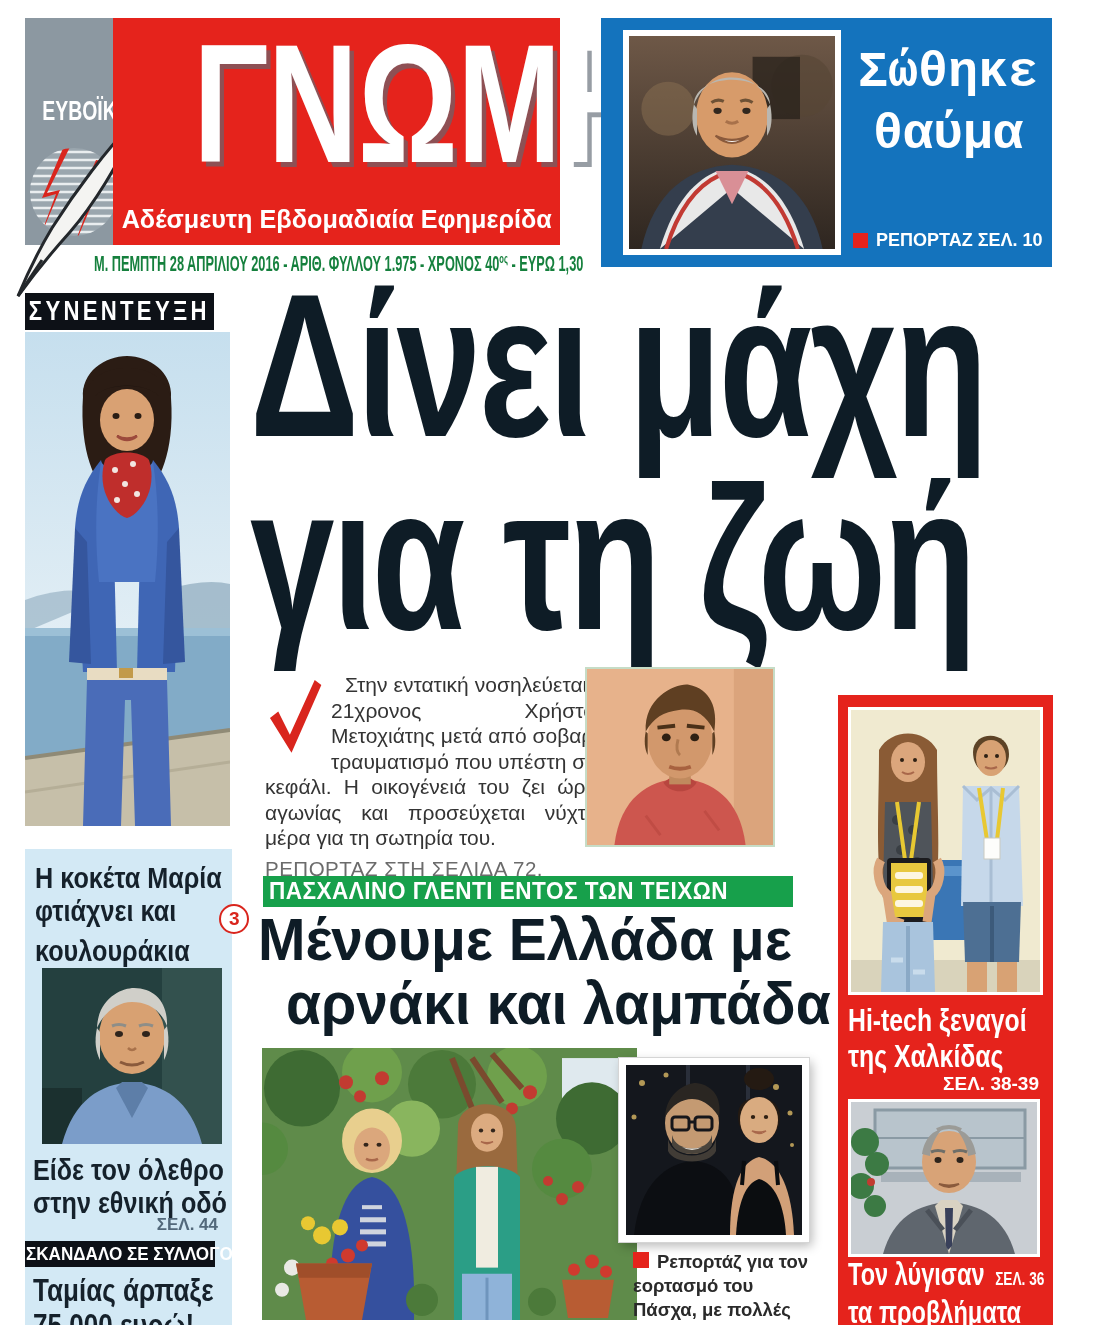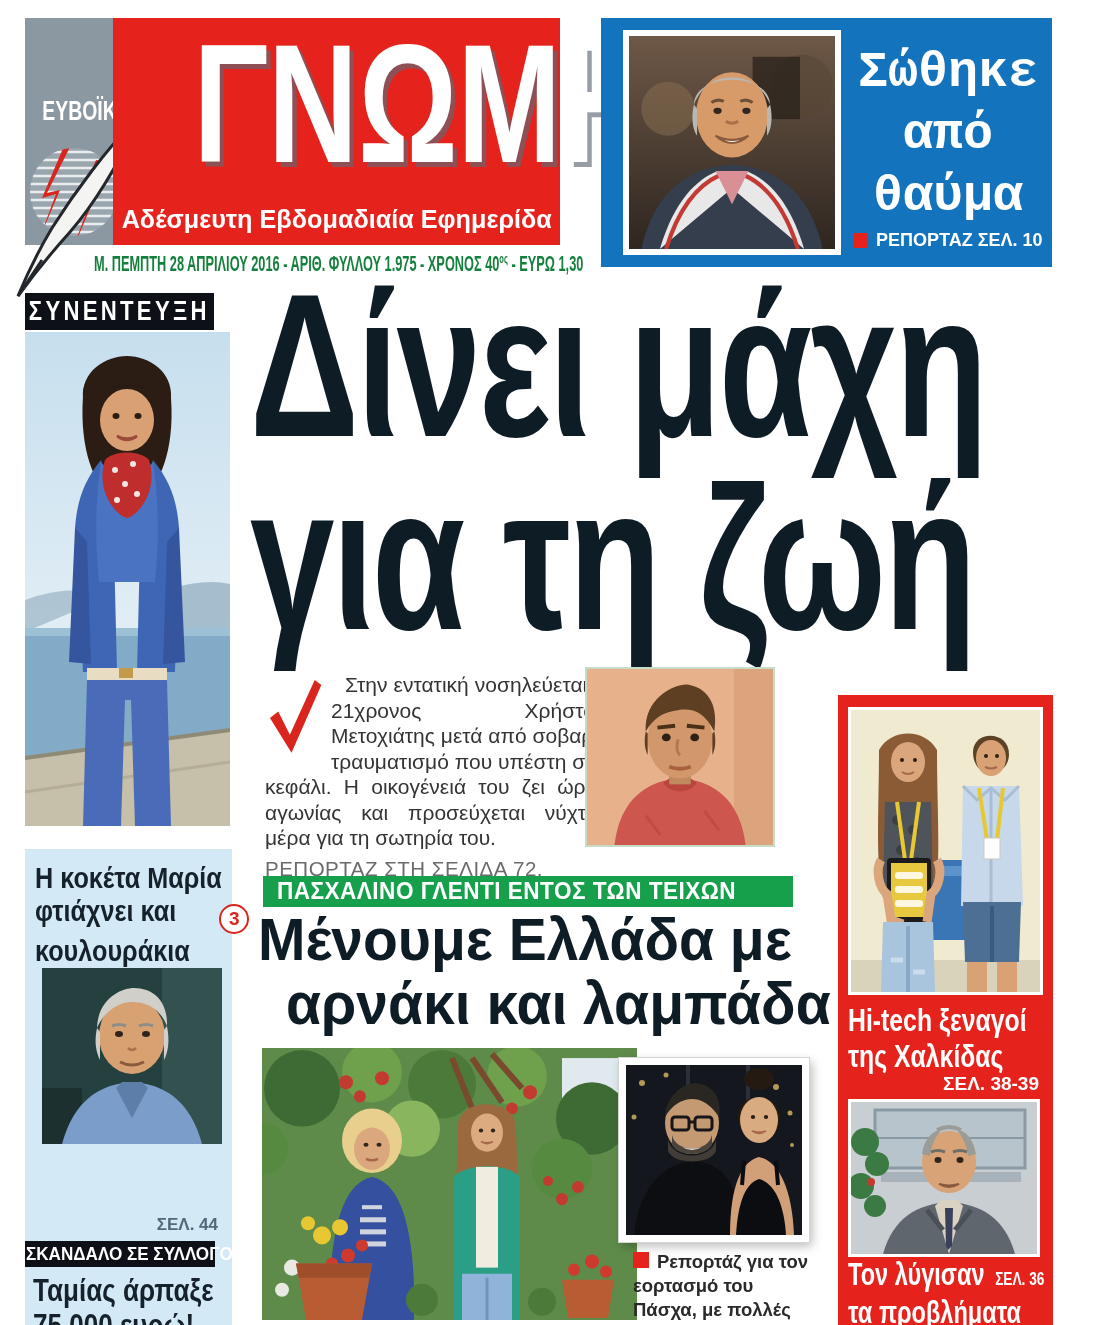--- a/index.html
+++ b/index.html
@@ -45,21 +45,21 @@
   .tagbar2{left:0;top:392px;width:190px;height:26px;background:var(--tagblack);color:#fff;display:flex;
     align-items:center;font-weight:bold;font-size:19px;padding-left:1px;}
   
   .hline{font-weight:bold;color:var(--dark);font-size:205px;line-height:1;letter-spacing:-3px;}
   .check-sum{left:265px;top:672px;width:340px;color:#343434;}
   .check-sum p{font-size:21px;line-height:25.5px;text-align:justify;text-indent:14px;}
   .checkwrap{float:left;width:58px;height:80px;margin:4px 8px 2px 0;}
   .lead-kick{font-size:20.5px;color:#6b6b6b;margin-top:6px;letter-spacing:.5px;}
   .ph-young{left:585px;top:667px;width:190px;height:180px;border:2px solid #c6dcc6;}
   .eyebrow{left:263px;top:876px;width:530px;height:31px;background:var(--green);color:#fff;display:flex;
-    align-items:center;font-weight:bold;font-size:23px;padding-left:14px;letter-spacing:.5px;}
+    align-items:center;font-weight:bold;font-size:23px;padding-left:6px;letter-spacing:.5px;}
   .sub1{left:258px;top:908px;}  .sub2{left:258px;top:972px;margin-left:28px;}
   .subline{font-weight:bold;color:var(--dark);font-size:60px;line-height:64px;}
   .ph-garden{left:262px;top:1048px;width:375px;height:272px;}
   .ph-couple{left:619px;top:1058px;width:190px;height:184px;border:7px solid #fff;
     box-shadow:0 0 0 1px #d5d5d5,3px 4px 10px rgba(0,0,0,.28);}
   .caption{left:633px;top:1250px;width:188px;font-size:18.5px;line-height:24px;color:#2a2a2a;font-weight:bold;}
   .caption .sq{width:16px;height:16px;float:left;margin:2px 8px 0 0;}
   
   .redcol{left:838px;top:695px;width:215px;height:634px;background:var(--red);}
   .rc-photo1{left:10px;top:12px;width:195px;height:288px;border:3px solid #fff;}
@@ -146,21 +146,20 @@
         <ellipse cx="86" cy="72" rx="4" ry="3" fill="#31271e"></ellipse>
         <ellipse cx="114" cy="72" rx="4" ry="3" fill="#31271e"></ellipse>
         <path d="M80,64 Q86,60 92,63" stroke="#6e5135" stroke-width="3" fill="none"></path>
         <path d="M108,63 Q114,60 120,64" stroke="#6e5135" stroke-width="3" fill="none"></path>
         <path d="M94,82 Q100,86 106,82" stroke="#a8714a" stroke-width="3" fill="none"></path>
         <path d="M84,96 Q100,110 116,96 Q100,104 84,96 Z" fill="#fff" stroke="#8a5a3c" stroke-width="2"></path>
       </svg>
     </div>
     <div class="abs bb-head">
       <div>Σώθηκε</div>
-      <div>από</div>
       <div>θαύμα</div>
     </div>
     <div class="abs bb-kick">
       <span class="sq"></span><span>ΡΕΠΟΡΤΑΖ ΣΕΛ. 10</span>
     </div>
   </div>
 
   <div class="abs tagbar">
     <span class="cxc" style="transform:scaleX(.82)">ΣΥΝΕΝΤΕΥΞΗ</span>
   </div>
@@ -228,20 +227,24 @@
         <path d="M125,58 C128,74 126,84 122,92 L122,62 Z" fill="#d0cfc9"></path>
         <ellipse cx="77" cy="66" rx="4" ry="3" fill="#2e241c"></ellipse>
         <ellipse cx="104" cy="66" rx="4" ry="3" fill="#2e241c"></ellipse>
         <path d="M70,58 Q77,55 84,58" stroke="#8e8e88" stroke-width="3" fill="none"></path>
         <path d="M97,58 Q104,55 111,58" stroke="#8e8e88" stroke-width="3" fill="none"></path>
         <path d="M86,80 Q90,84 94,80" stroke="#a8714a" stroke-width="2.5" fill="none"></path>
         <path d="M78,94 Q90,100 102,94" stroke="#8a5a3c" stroke-width="3" fill="none"></path>
       </svg>
     </div>
 
+    <div class="abs" style="left:8px;top:304px;">
+      <div class="lc-title"><span class="cx" style="transform:scaleX(.84)">Είδε τον όλεθρο</span></div>
+      <div class="lc-title"><span class="cx" style="transform:scaleX(.84)">στην εθνική οδό</span></div>
+    </div>
     <div class="abs pagelbl" style="right:14px;top:366px;">ΣΕΛ. 44</div>
 
     <div class="abs tagbar2">
       <span class="cx" style="transform:scaleX(.9)">ΣΚΑΝΔΑΛΟ ΣΕ ΣΥΛΛΟΓΟ</span>
     </div>
 
     <div class="abs" style="left:8px;top:424px;">
       <div class="lc-title" style="font-size:31px;line-height:35px;"><span class="cx" style="transform:scaleX(.84)">Ταμίας άρπαξε</span></div>
       <div class="lc-title" style="font-size:31px;line-height:35px;"><span class="cx" style="transform:scaleX(.84)">75.000 ευρώ!</span>
         </div>

